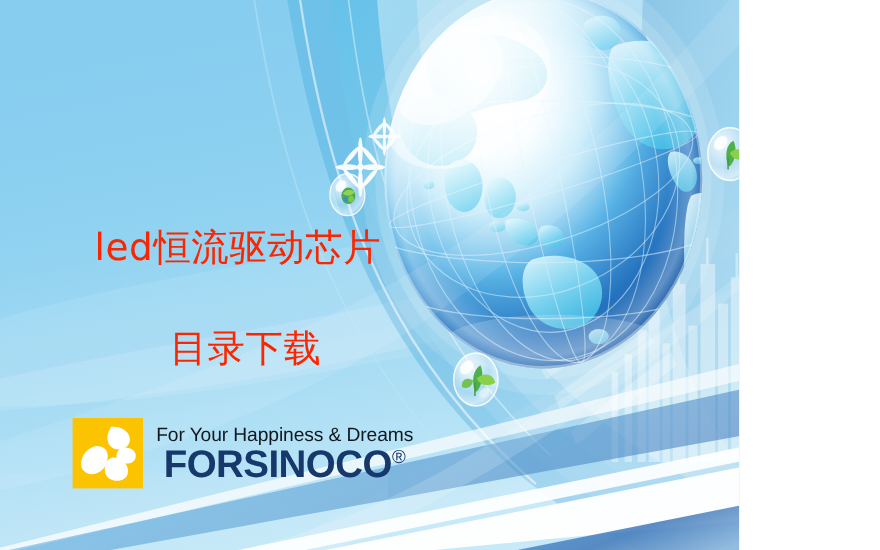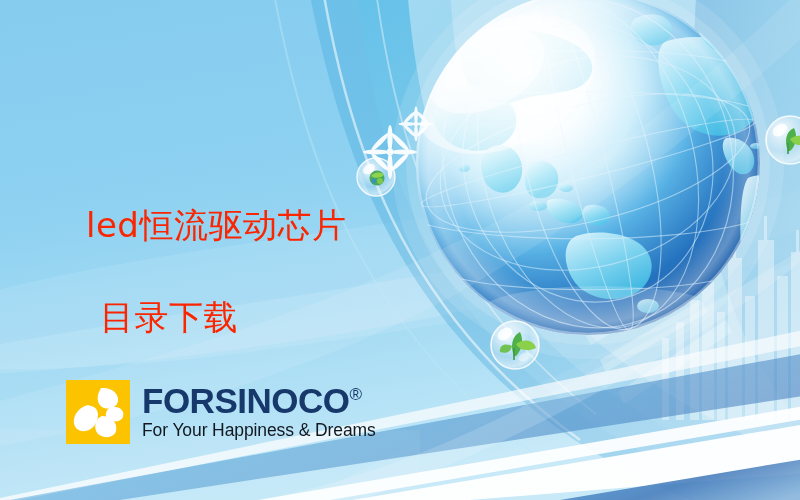--- a/index.html
+++ b/index.html
@@ -7,24 +7,25 @@
     margin: 0;
     padding: 0;
     background: #ffffff;
   }
   body {
     font-family: "Liberation Sans", sans-serif;
   }
 
   #banner {
     position: relative;
-    width: 800px;
+    width: 672px;
     height: 500px;
     overflow: hidden;
     background: linear-gradient(170deg, #86cdef 0%, #8ed0f0 35%, #a5dcf4 70%, #bfe6f7 100%);
+    text-align: center;
   }
 
   .layer {
     position: absolute;
     inset: 0;
     width: 100%;
     height: 100%;
   }
 
   
@@ -410,19 +411,19 @@
 
         <path d="M 45 27 C 54 26 59 31 57 37 C 55 42 47 43 42 39 C 38 36 40 29 45 27 Z" fill="#ffffff"></path>
 
         <path d="M 36 36 C 45 36 52 43 50 51 C 48 58 38 59 32 54 C 27 49 29 38 36 36 Z" fill="#ffffff"></path>
 
         <path d="M 25 26 C 32 27 34 35 30 43 C 26 51 16 54 10 48 C 5 42 9 31 17 27 C 20 25 23 25 25 26 Z" fill="#ffffff"></path>
       </svg>
     </div>
 
     <div id="logo-text">
+      <div id="logo-tagline">For Your Happiness &amp; Dreams</div>
       <div id="logo-wordmark"><span>FORSINOCO</span><span class="reg">®</span></div>
-      <div id="logo-tagline">For Your Happiness &amp; Dreams</div>
     </div>
 
   </div>
 
 </div>
 
 </body></html>

